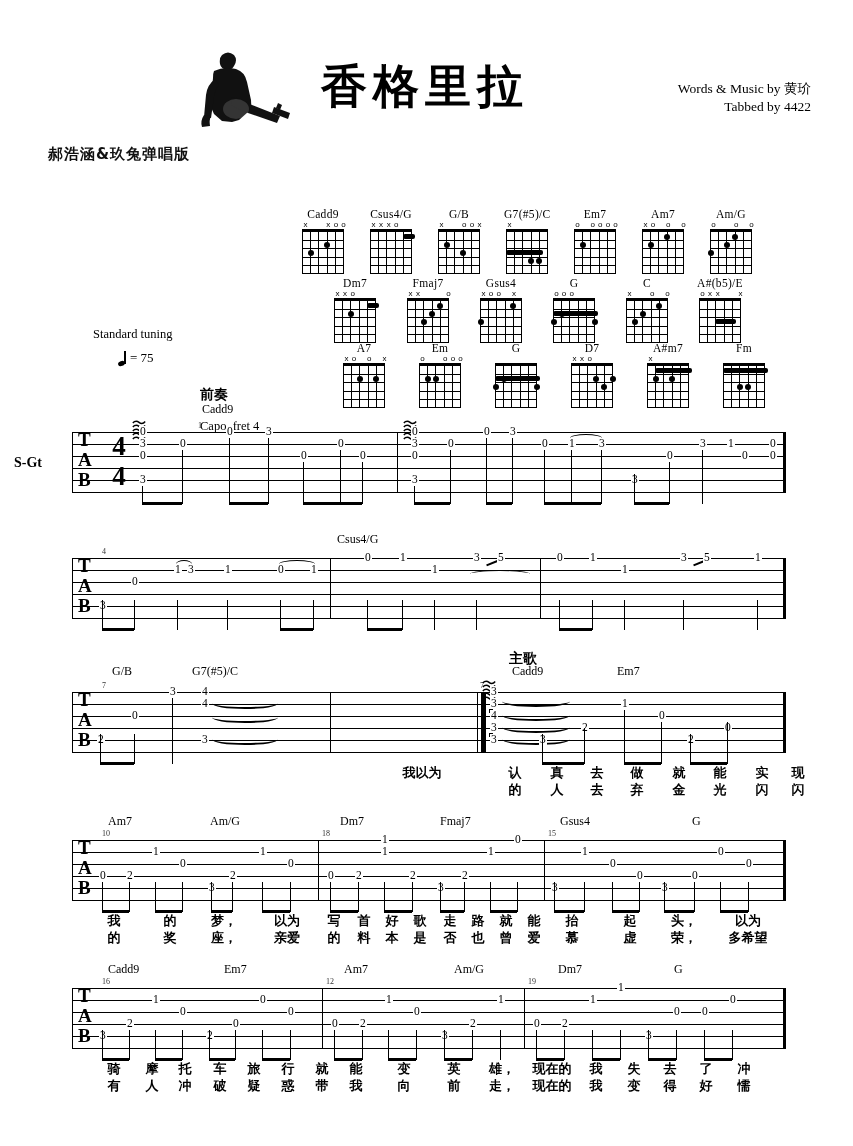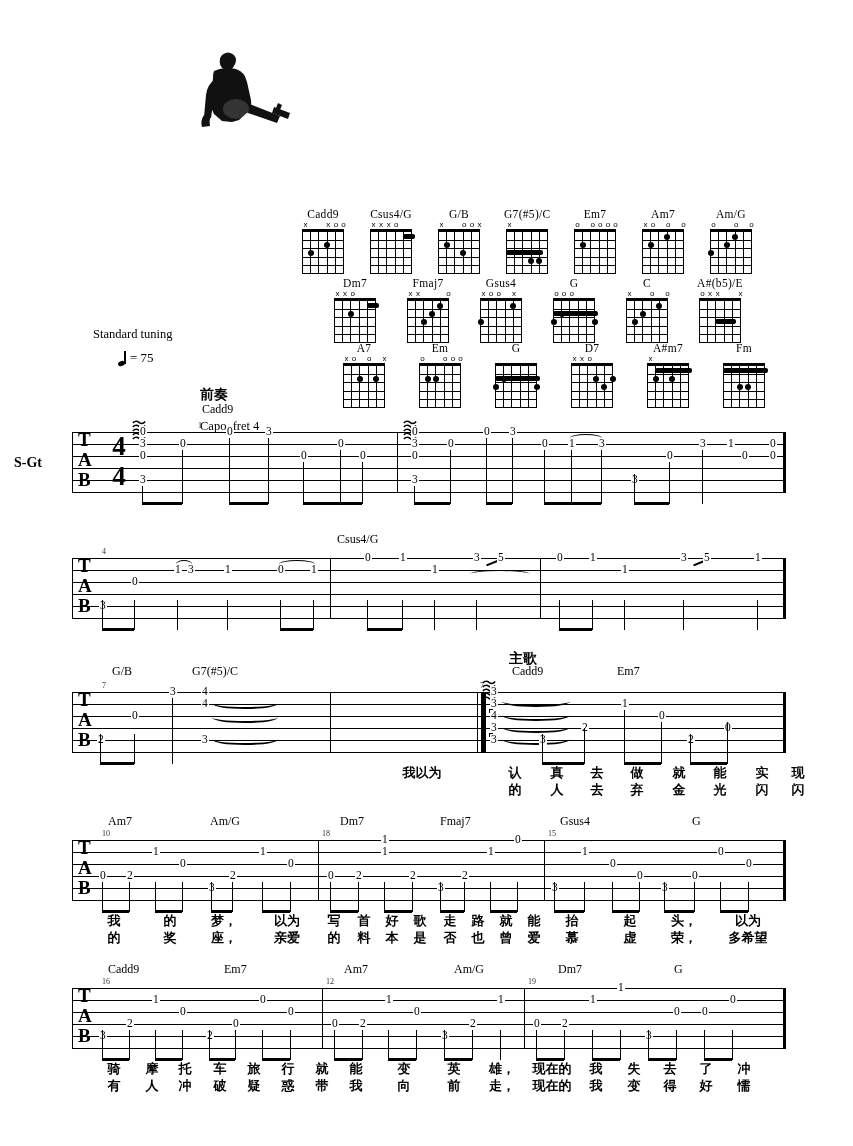--- a/index.html
+++ b/index.html
@@ -153,22 +153,28 @@
     <svg class="guitarist" viewBox="0 0 118 82">
       <path d="M48 4 q6-5 12 0 q4 5 0 11 q-2 4-7 4 q-6-1-7-6 q-1-6 2-9z" fill="#111"></path>
       <path d="M40 20 q10-5 22-2 q9 3 11 13 l4 18 q1 8-3 12 l-9 8 -7 2 -10-1 -8-7 q-4-7-3-16 l2-20 q0-5 1-7z" fill="#111"></path>
       <path d="M58 46 q12 2 20 8 l28 11 -3 7 -29-10 q-10-4-17-8z" fill="#111"></path>
       <path d="M100 56 l16 6 -2 6 -16-6z" fill="#111"></path>
       <path d="M104 52 l4 2 -2 5 -4-2z" fill="#111"></path>
       <path d="M41 28 q-8 6-9 16 l-2 22 7 1 3-21 q1-8 5-12z" fill="#111"></path>
       <path d="M30 64 q-4 6-2 12 l8-1 q-1-6 1-10z" fill="#111"></path>
       <ellipse cx="62" cy="58" rx="13" ry="10" fill="#fff" opacity="0.15"></ellipse>
     </svg>
+    <div class="logo-sub">郝浩涵&amp;玖兔弹唱版</div>
   </div>
 
+  <div class="song-title">香格里拉</div>
+  <div class="credits">
+    <div>Words &amp; Music by 黄玠</div>
+    <div>Tabbed by 4422</div>
+  </div>
 
   <div class="chordrow r1" id="crow0">
       <div class="chord">
         <div class="cname">Cadd9</div>
         <div class="markers">
           <div class="mk" style="left: 2px;">x</div>
           <div class="mk" style="left: 24.8px;">x</div>
           <div class="mk" style="left: 32.4px;">o</div>
           <div class="mk" style="left: 40px;">o</div>
         </div>

